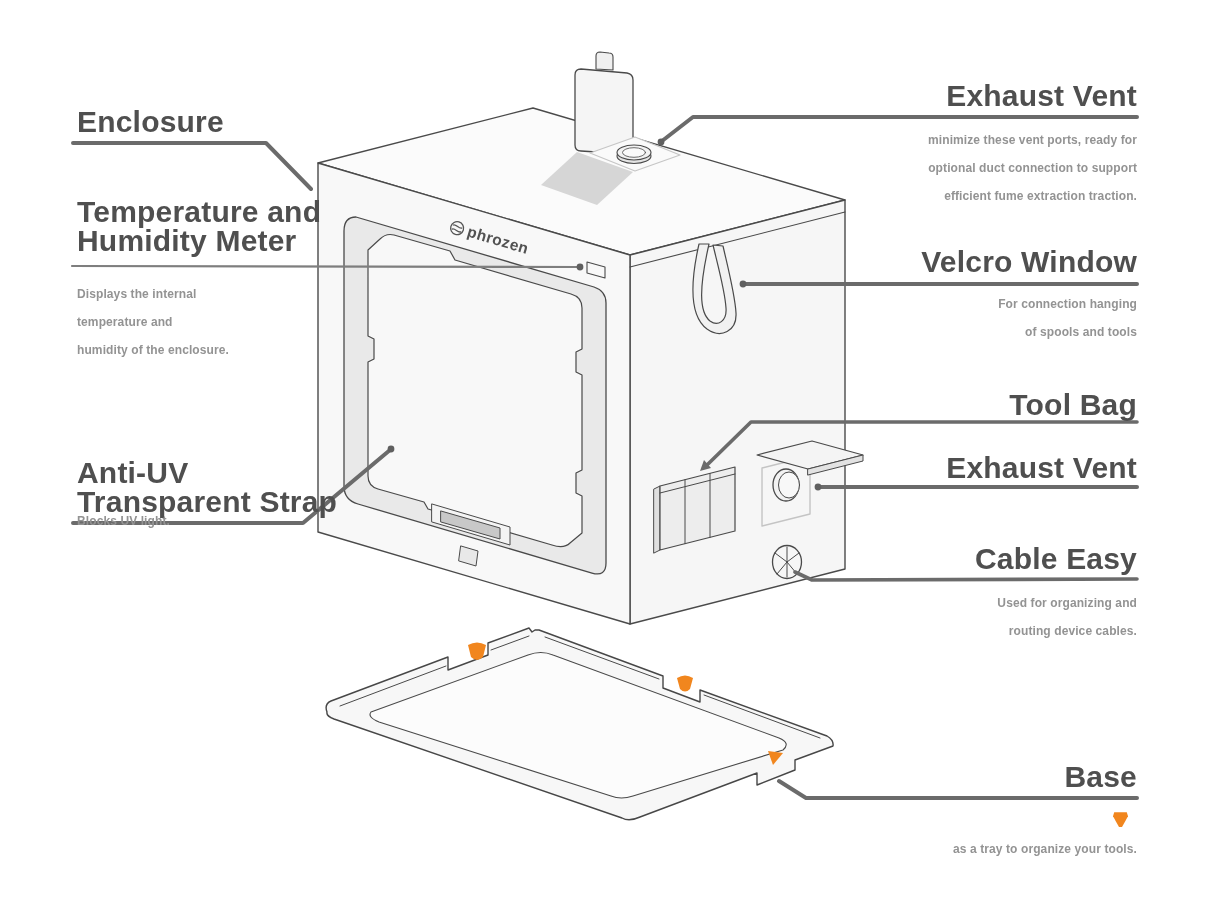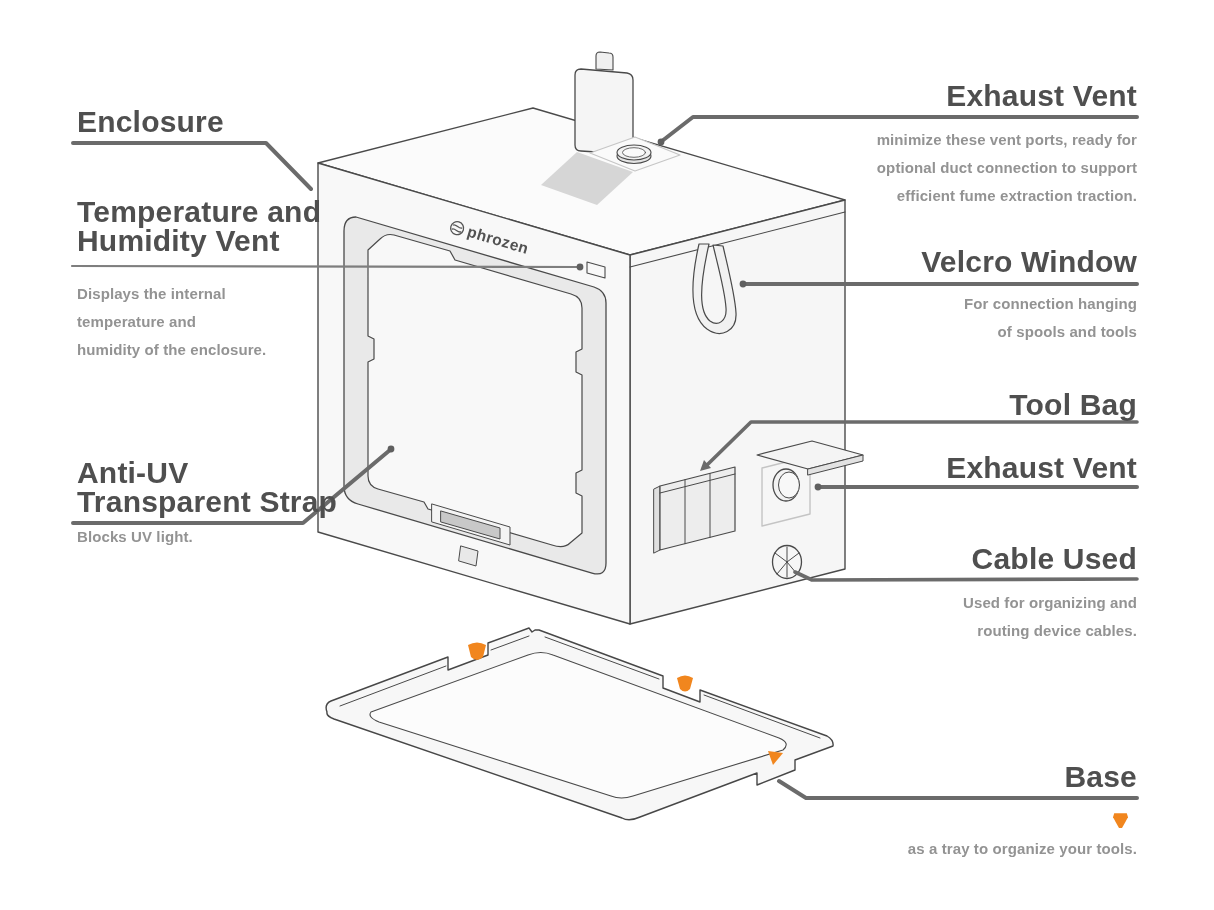--- a/index.html
+++ b/index.html
@@ -3,21 +3,21 @@
 <meta charset="utf-8">
 <style>
   html,body{margin:0;padding:0}
   body{
     width:1214px;height:910px;position:relative;overflow:hidden;
     background:#ffffff;font-family:"Liberation Sans",sans-serif;
   }
   #diagram{position:absolute;left:0;top:0}
   .lbl{position:absolute;white-space:nowrap}
   .h{font-size:30px;line-height:29px;font-weight:700;color:#4f4f4f;letter-spacing:.2px}
-  .d{font-size:15px;line-height:28px;font-weight:700;color:#939393;letter-spacing:.1px}
+  .d{font-size:12px;line-height:28px;font-weight:700;color:#939393;letter-spacing:.1px}
   .r{text-align:right;right:77px}
   .l{left:77px}
   .pick{
     display:inline-block;width:15px;height:16px;background:#F1861E;
     clip-path:polygon(8% 2%,92% 2%,100% 26%,60% 94%,40% 94%,0 26%);
     vertical-align:-3px;margin-right:9px;
   }
 </style>
 </head>
 <body>
@@ -144,56 +144,56 @@
     <path stroke-width="3.6" d="M795,572 L812,580 L1137,579"></path>
 
     <path stroke-width="4" d="M779,781 L806,798 L1137,798"></path>
   </g>
 </svg>
 
 <div class="lbl h l" style="top:107px">Enclosure</div>
 
 <div class="lbl h l" style="top:197px">
   <span>Temperature and</span><br>
-  <span>Humidity Vent</span>
+  <span>Humidity Meter</span>
 </div>
 
 <div class="lbl d l" style="top:280px">
   <span>Displays the internal</span><br>
   <span>temperature and</span><br>
   <span>humidity of the enclosure.</span>
 </div>
 
 <div class="lbl h l" style="top:458px">
   <span>Anti-UV</span><br>
   <span>Transparent Strap</span>
 </div>
 
-<div class="lbl d l" style="top:523px">Blocks UV light.</div>
+<div class="lbl d l" style="top:507px">Blocks UV light.</div>
 
 <div class="lbl h r" style="top:81px">Exhaust Vent</div>
 
 <div class="lbl d r" style="top:126px">
   <span>minimize these vent ports, ready for</span><br>
   <span>optional duct connection to support</span><br>
   <span>efficient fume extraction traction.</span>
 </div>
 
 <div class="lbl h r" style="top:247px">Velcro Window</div>
 
 <div class="lbl d r" style="top:290px">
   <span>For connection hanging</span><br>
   <span>of spools and tools</span>
 </div>
 
 <div class="lbl h r" style="top:390px">Tool Bag</div>
 
 <div class="lbl h r" style="top:453px">Exhaust Vent</div>
 
-<div class="lbl h r" style="top:544px">Cable Used</div>
+<div class="lbl h r" style="top:544px">Cable Easy</div>
 
 <div class="lbl d r" style="top:589px">
   <span>Used for organizing and</span><br>
   <span>routing device cables.</span>
 </div>
 
 <div class="lbl h r" style="top:762px">Base</div>
 
 <div class="lbl d r" style="top:807px">
   <span class="pick"></span><br>

